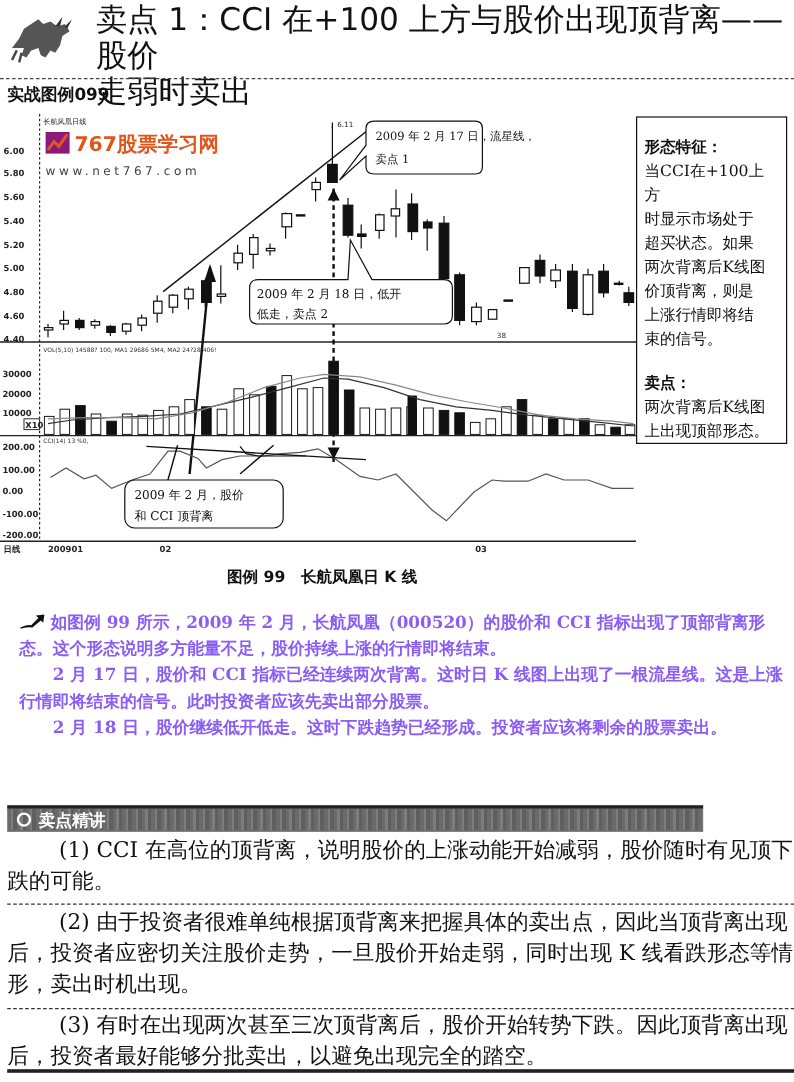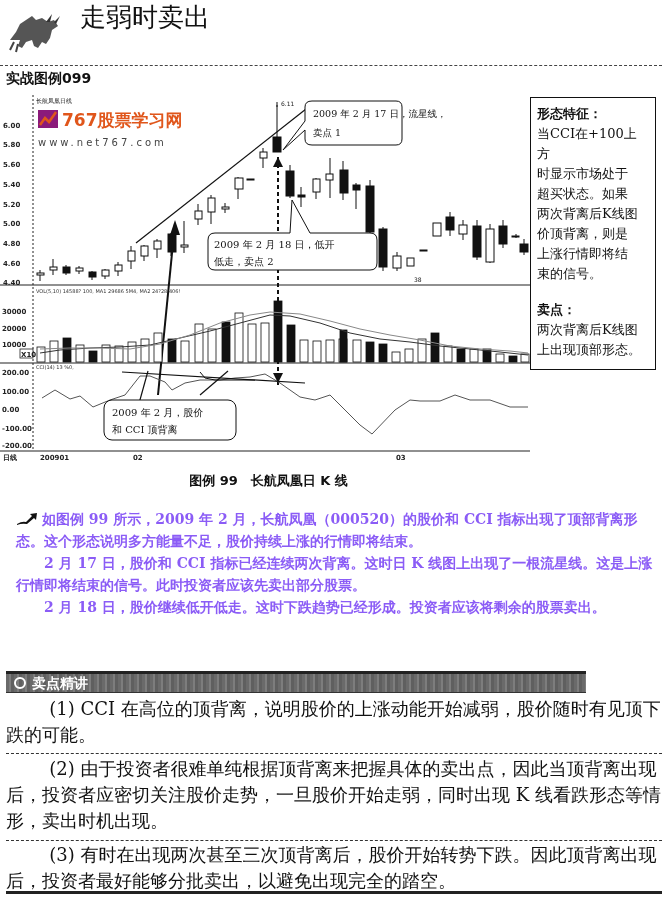--- a/index.html
+++ b/index.html
@@ -10,21 +10,21 @@
     }
     .header { position: absolute; left: 0; top: 0; width: 662px; height: 64px; }
     .bull { position: absolute; left: 6px; top: 10px; width: 56px; height: 44px; }
     .title { position: absolute; left: 80px; top: 2px; font-family: "DejaVu Sans", "Liberation Sans", sans-serif;
       font-size: 26px; line-height: 30px; letter-spacing: 0px; color: #111; width: 580px; }
     .hr-dotted { position: absolute; left: 0; top: 65px; width: 662px; border-top: 1px dashed #444; }
     .case-label { position: absolute; left: 6px; top: 70px; font-family: "DejaVu Sans", sans-serif; font-weight: bold;
       font-size: 14px; letter-spacing: 0px; }
     .chart { position: absolute; left: 0; top: 95px; width: 530px; height: 372px; }
     .sidebox { position: absolute; left: 530px; top: 97px; width: 126px; height: 273px; border: 1.5px solid #111;
-      padding: 6px 6px; font-family: "DejaVu Serif", serif; font-size: 13px; line-height: 20px; background: #fff; }
+      padding: 16px 6px; font-family: "DejaVu Serif", serif; font-size: 13px; line-height: 20px; background: #fff; }
     .sidebox .h { font-weight: bold; font-family: "DejaVu Sans", sans-serif; font-size: 13px; }
     .sidebox .gap { height: 16px; }
     .caption { position: absolute; left: 0; top: 472px; width: 537px; text-align: center; font-family: "DejaVu Sans", sans-serif;
       font-weight: bold; font-size: 13px; }
     .para { position: absolute; left: 16px; width: 640px; font-size: 14px; line-height: 22px; font-weight: bold;
       font-family: "DejaVu Serif", serif; color: #8b5cf6; }
     .indent { text-indent: 2em; }
     .arrow-icon { display: inline-block; width: 22px; height: 14px; vertical-align: -2px; margin-right: 4px; }
     .section-bar { position: absolute; left: 6px; top: 671px; width: 580px; height: 22px;
       background: repeating-linear-gradient(90deg, #6a6a6a 0 3px, #7d7d7d 3px 5px, #5f5f5f 5px 8px);
@@ -42,20 +42,21 @@
 </head>
 <body>
 
 <div class="header">
   <svg class="bull" viewBox="0 0 56 44">
     <path d="M4 30 L10 22 L14 14 L20 10 L26 6 L30 10 L36 8 L42 12 L48 10 L52 16 L46 20 L44 28 L40 34 L36 32 L32 38 L28 36 L26 30 L20 32 L16 38 L12 36 L14 30 Z" fill="#555"></path>
     <path d="M40 12 L46 4 L44 12 Z M48 12 L54 6 L50 14 Z" fill="#333"></path>
     <path d="M8 32 L4 40 M12 34 L10 42" stroke="#444" stroke-width="2"></path>
   </svg>
   <div class="title">
+    <div>卖点 1：CCI 在+100 上方与股价出现顶背离——股价</div>
     <div>走弱时卖出</div>
   </div>
 </div>
 <div class="hr-dotted"></div>
 <div class="case-label">实战图例099</div>
 
 <svg class="chart" viewBox="0 0 530 372" font-family="DejaVu Sans, sans-serif">
 
   <line x1="33" y1="0" x2="33" y2="356" stroke="#222" stroke-width="1" stroke-dasharray="2,2"></line>
   <line x1="0" y1="190" x2="530" y2="190" stroke="#222" stroke-width="1.2"></line>

